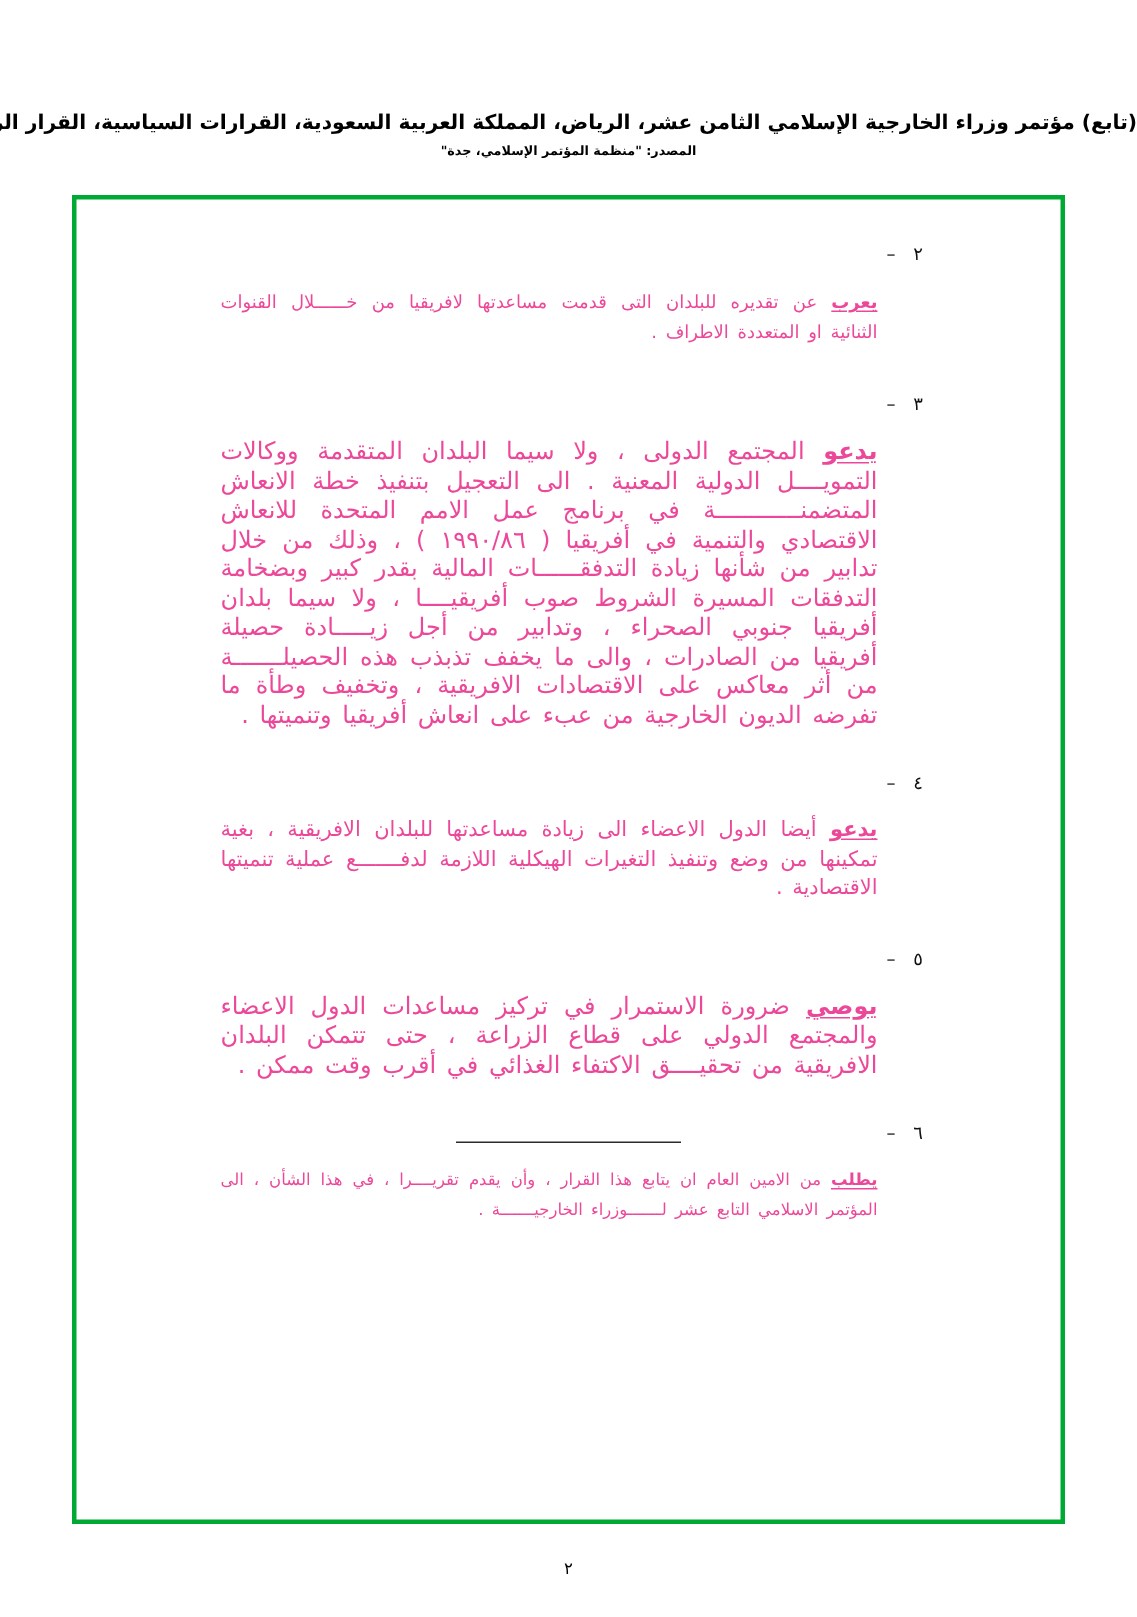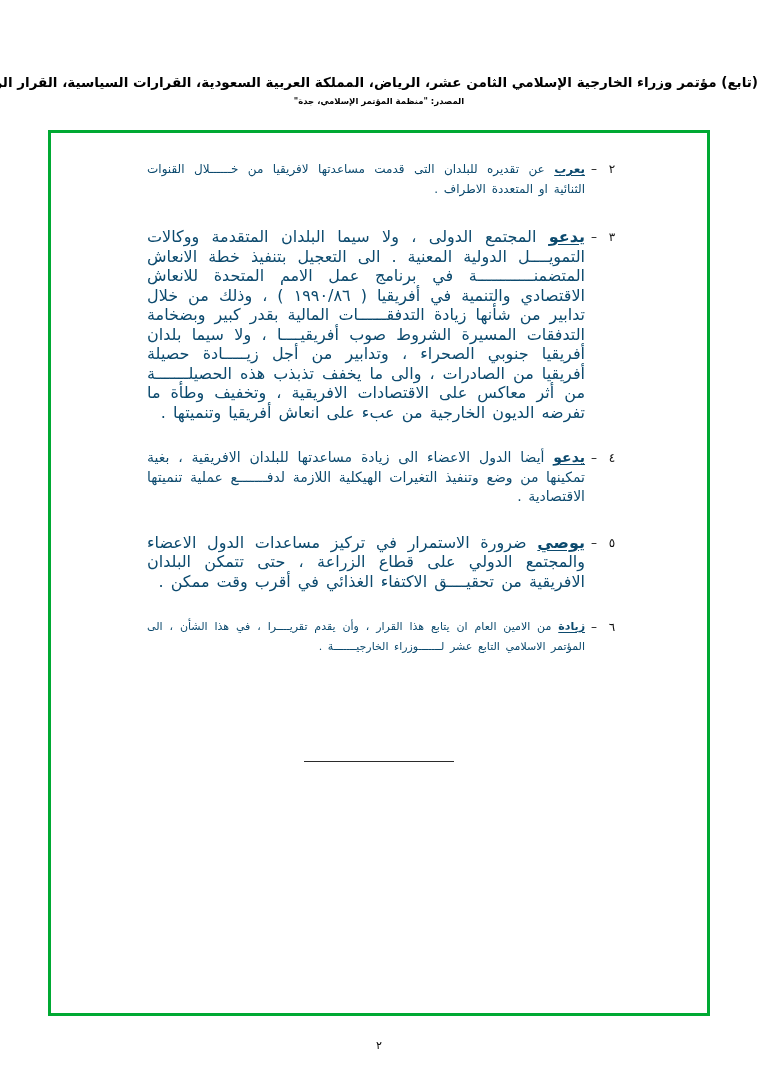--- a/index.html
+++ b/index.html
@@ -82,23 +82,24 @@
     font-size: 12px;
     line-height: 20px;
     color: #111;
   }
   .clause-body {
     flex: 1 1 auto;
     font-size: 11.5px;
     line-height: 20px;
     text-align: justify;
     text-align-last: right;
-    color: #0c4a6e;
+    color: #ec4899;
     word-spacing: 2px;
     letter-spacing: 0.4px;
+    margin-top: 32px;
   }
   .clause-body .lead {
     font-weight: bold;
     text-decoration: underline;
     text-underline-offset: 2px;
   }
   .c2 .clause-body { font-size: 12px; }
   .c3 .clause-body { font-size: 16px; line-height: 19.5px; }
   .c4 .clause-body { font-size: 14px; line-height: 19.5px; }
   .c5 .clause-body { font-size: 16px; line-height: 19.5px; }
@@ -166,21 +167,21 @@
 
       <div class="clause c5">
         <div class="clause-num">٥</div>
         <div class="clause-dash">–</div>
         <div class="clause-body"><span class="lead">يوصي</span><span> ضرورة الاستمرار في تركيز مساعدات الدول الاعضاء والمجتمع الدولي على قطاع الزراعة ، حتى تتمكن البلدان الافريقية من تحقيــــق الاكتفاء الغذائي في أقرب وقت ممكن .</span></div>
       </div>
 
       <div class="clause c6">
         <div class="clause-num">٦</div>
         <div class="clause-dash">–</div>
-        <div class="clause-body"><span class="lead">زيادة</span><span> من الامين العام ان يتابع هذا القرار ، وأن يقدم تقريــــرا ، في هذا الشأن ، الى المؤتمر الاسلامي التابع عشر لـــــــوزراء الخارجيـــــــة .</span></div>
+        <div class="clause-body"><span class="lead">يطلب</span><span> من الامين العام ان يتابع هذا القرار ، وأن يقدم تقريــــرا ، في هذا الشأن ، الى المؤتمر الاسلامي التابع عشر لـــــــوزراء الخارجيـــــــة .</span></div>
       </div>
 
     </div>
 
     <div class="sep-rule">
         <span></span>
       </div>
   </div>
 
   <div class="footer">٢</div>

